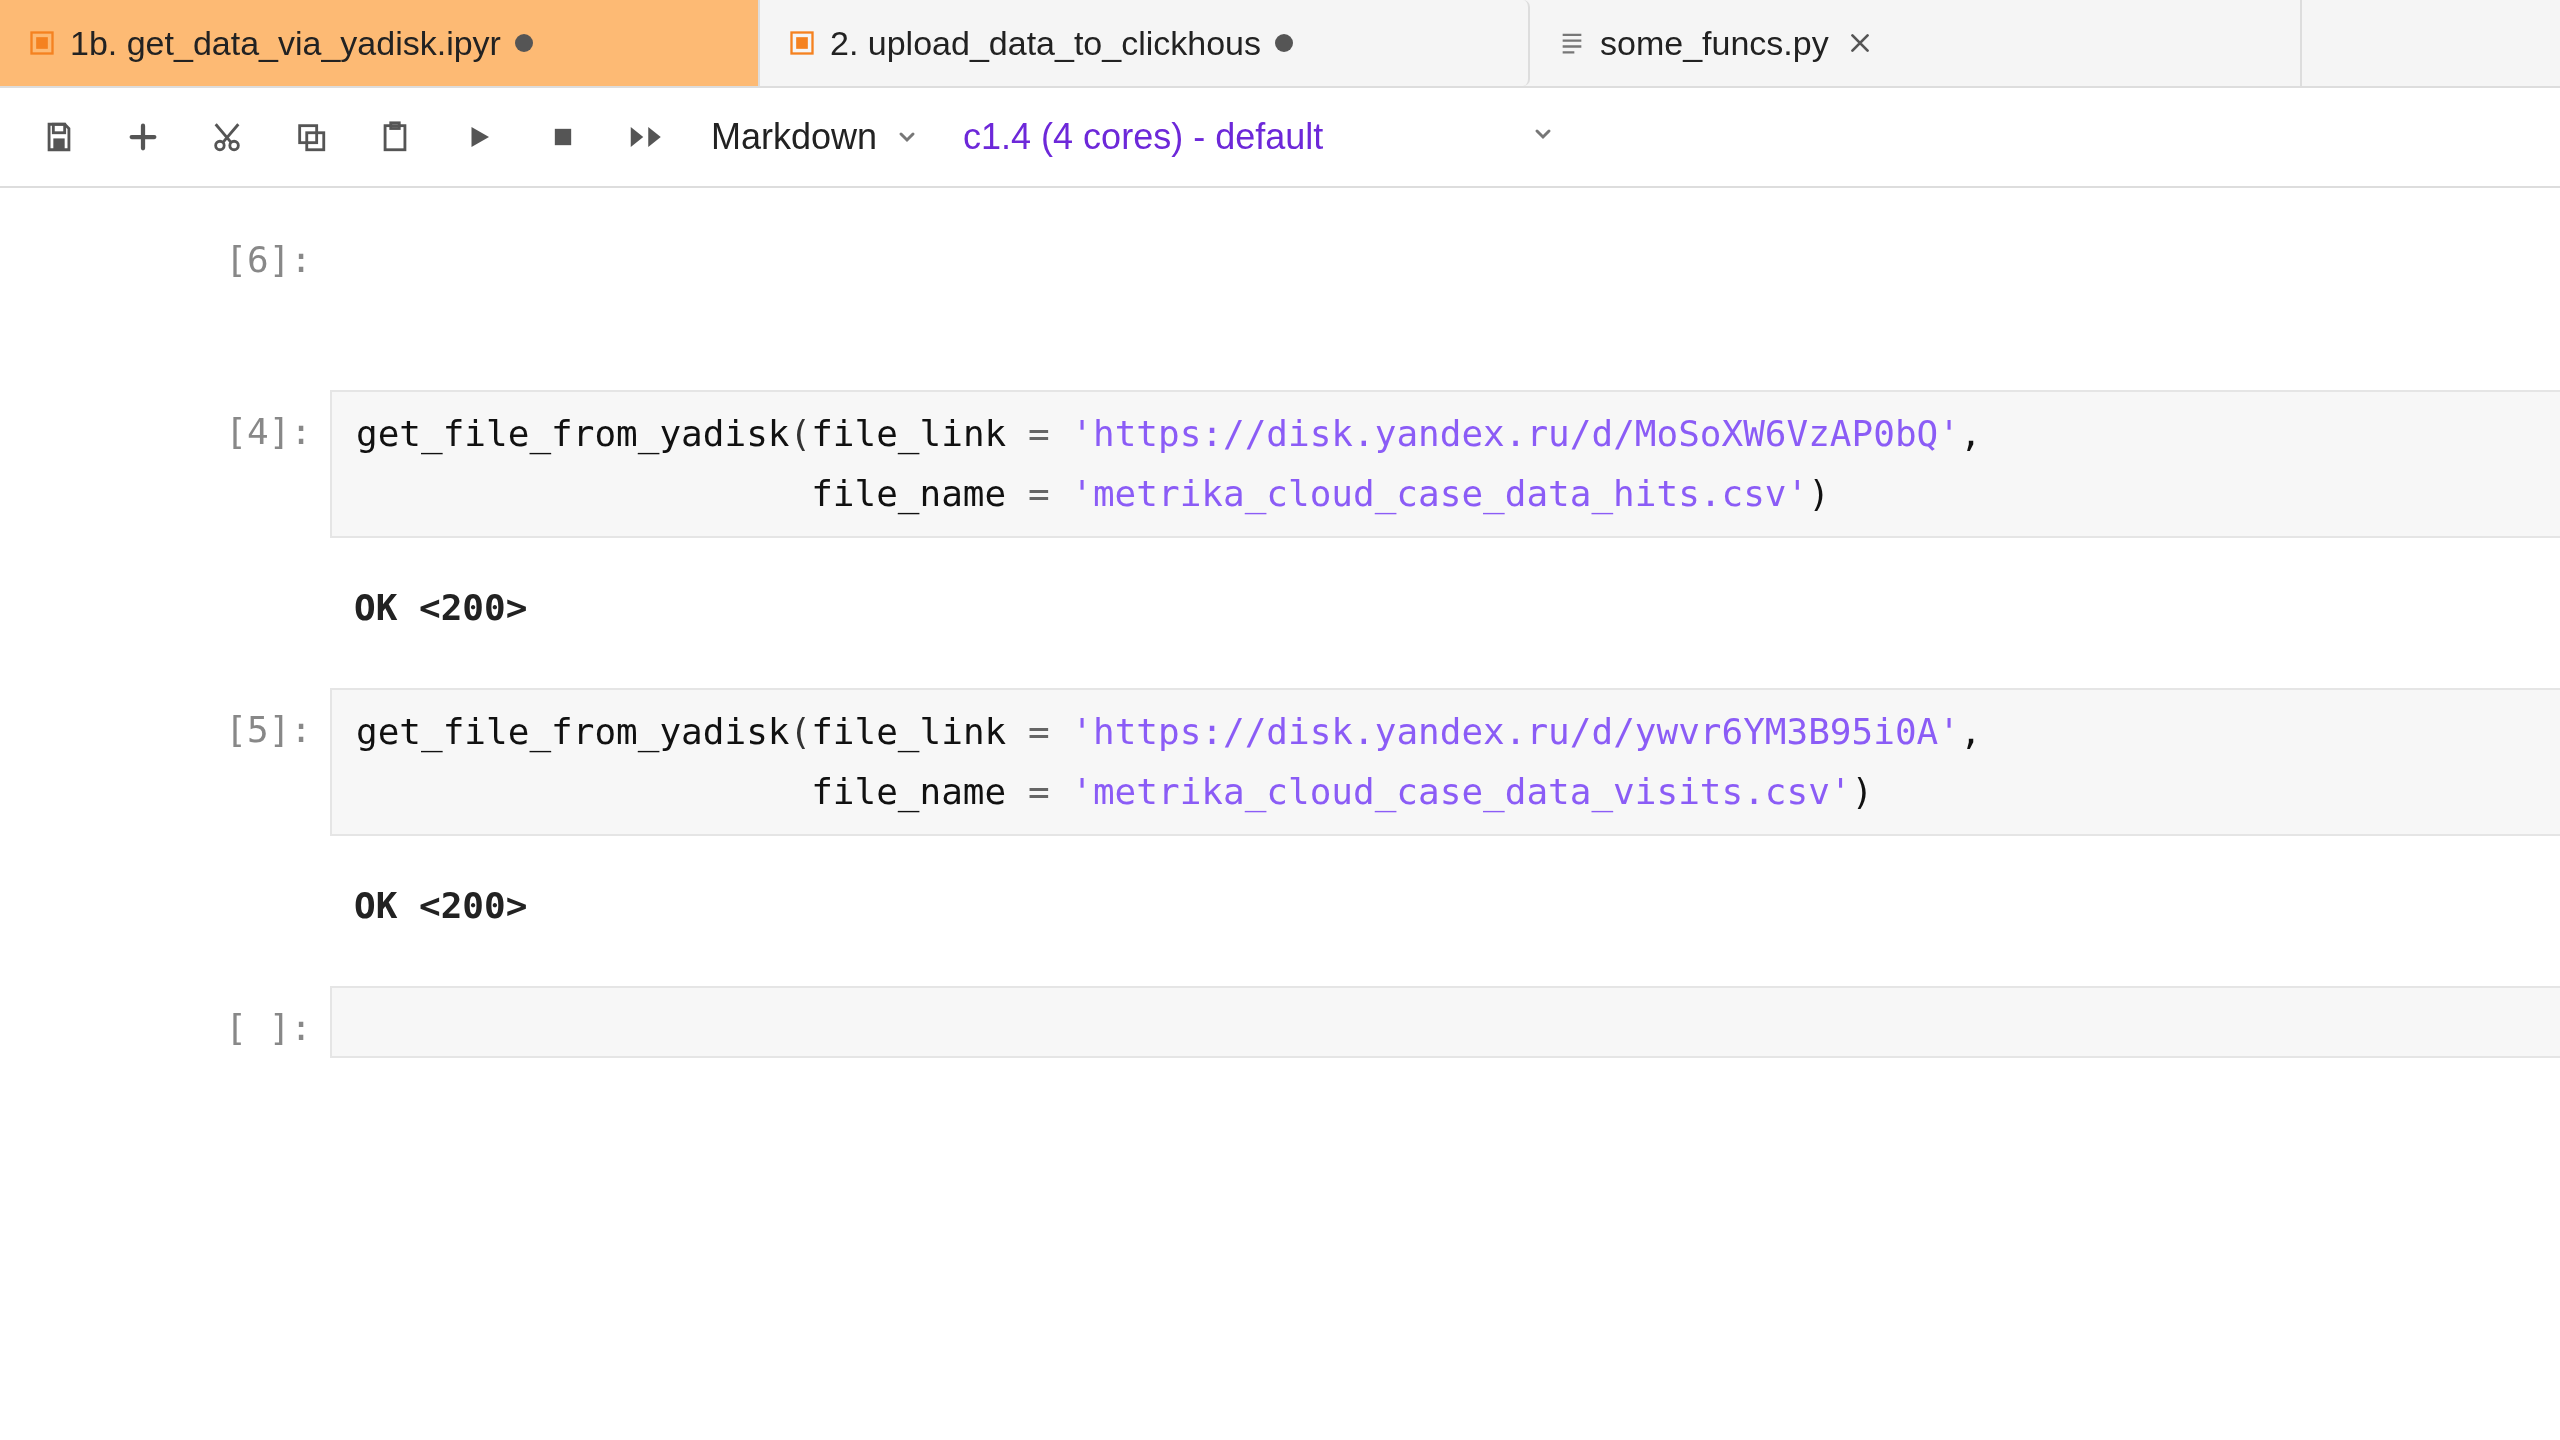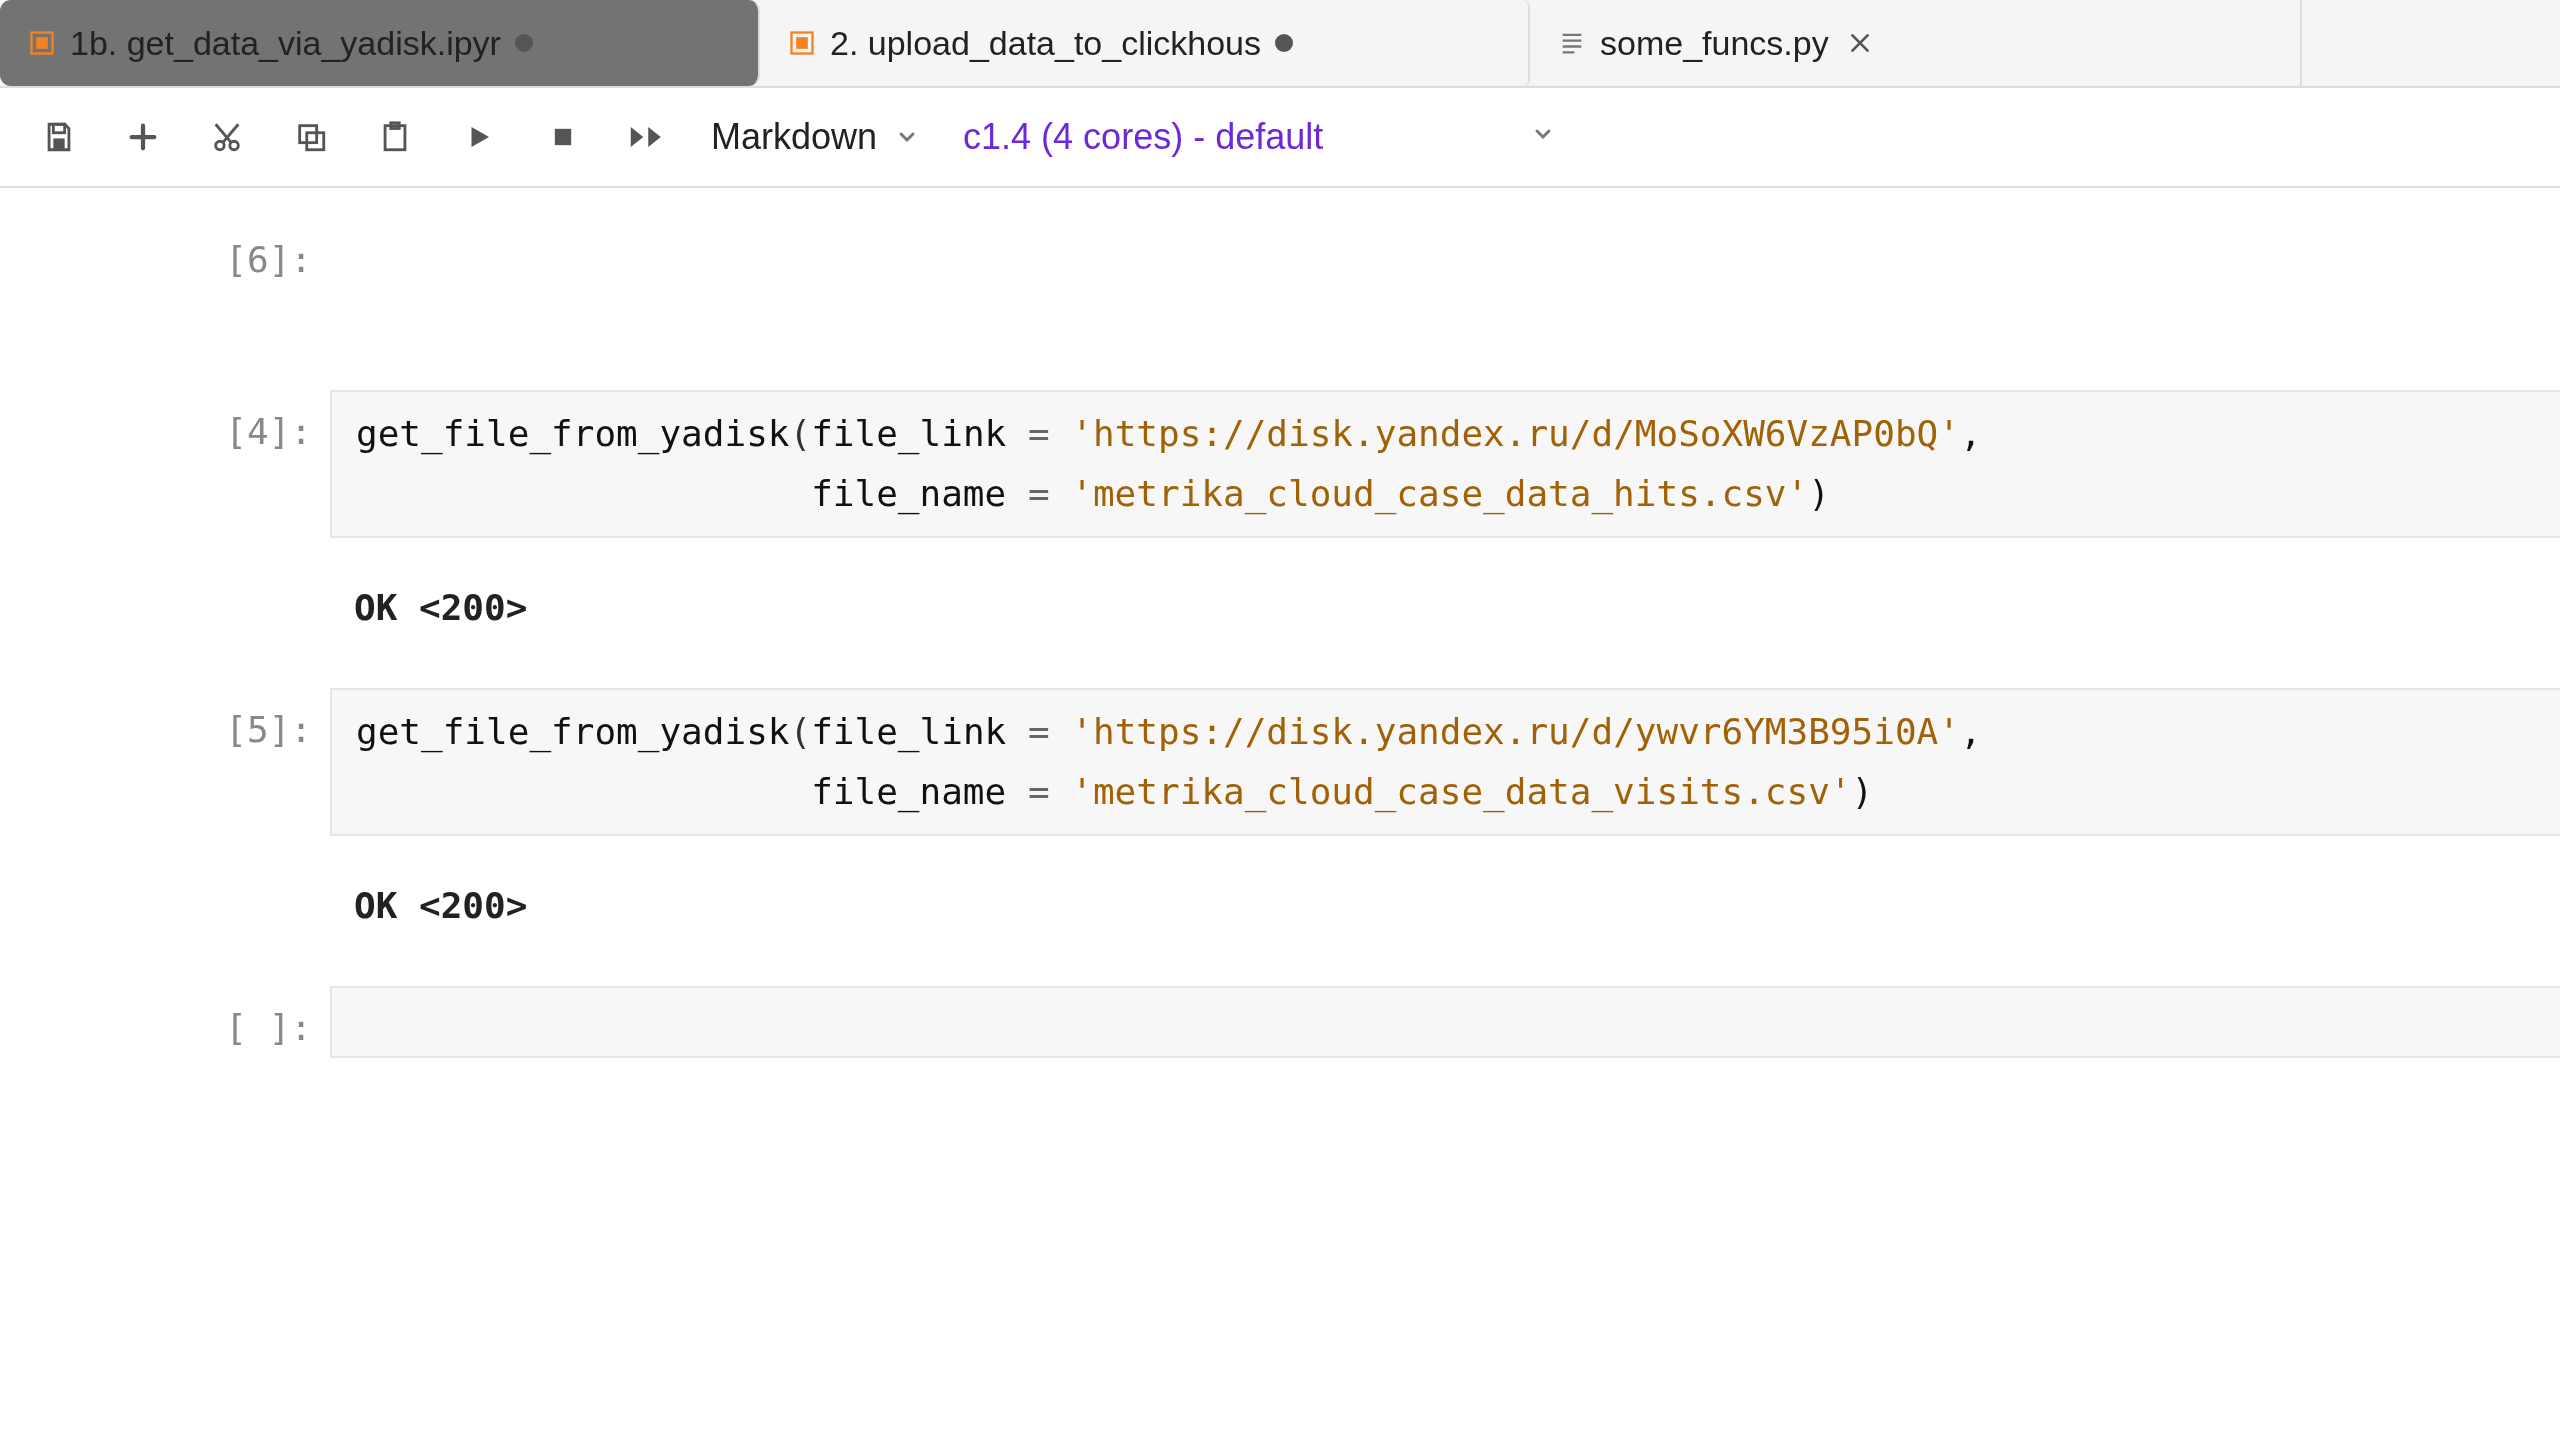--- a/index.html
+++ b/index.html
@@ -24,22 +24,21 @@
   display: flex;
   align-items: center;
   padding: 0 28px;
   gap: 14px;
   border-right: 2px solid #ddd;
   background: #f5f5f5;
   cursor: pointer;
   min-width: 0;
 }
 .tab.active {
-  background: #737373;
-  border-radius: 11px;
+  background: #fdba74;
 }
 .tab-icon-nb {
   width: 28px; height: 28px;
   display: inline-flex; align-items: center; justify-content: center;
 }
 .tab-icon-nb svg, .tab-icon-py svg { display: block; }
 .tab-label {
   font-size: 34px;
   color: #222;
   white-space: nowrap;
@@ -137,21 +136,21 @@
   margin-bottom: 50px;
   font-weight: bold;
 }
 .out-row .prompt { padding-top: 6px; }
 .sep-row { height: 70px; }
 
 
 .kw { color: #008000; font-weight: 700; }
 .nm { color: #111; }
 .op { color: #666; }
-.str { color: #a16207; }
+.str { color: #8b5cf6; }
 
 
 .tab.t1 { width: 760px; }
 .tab.t2 { width: 770px; border-radius: 7px; }
 .tab.t3 { width: 772px; }
 
 </style>
 </head>
 <body>
 

